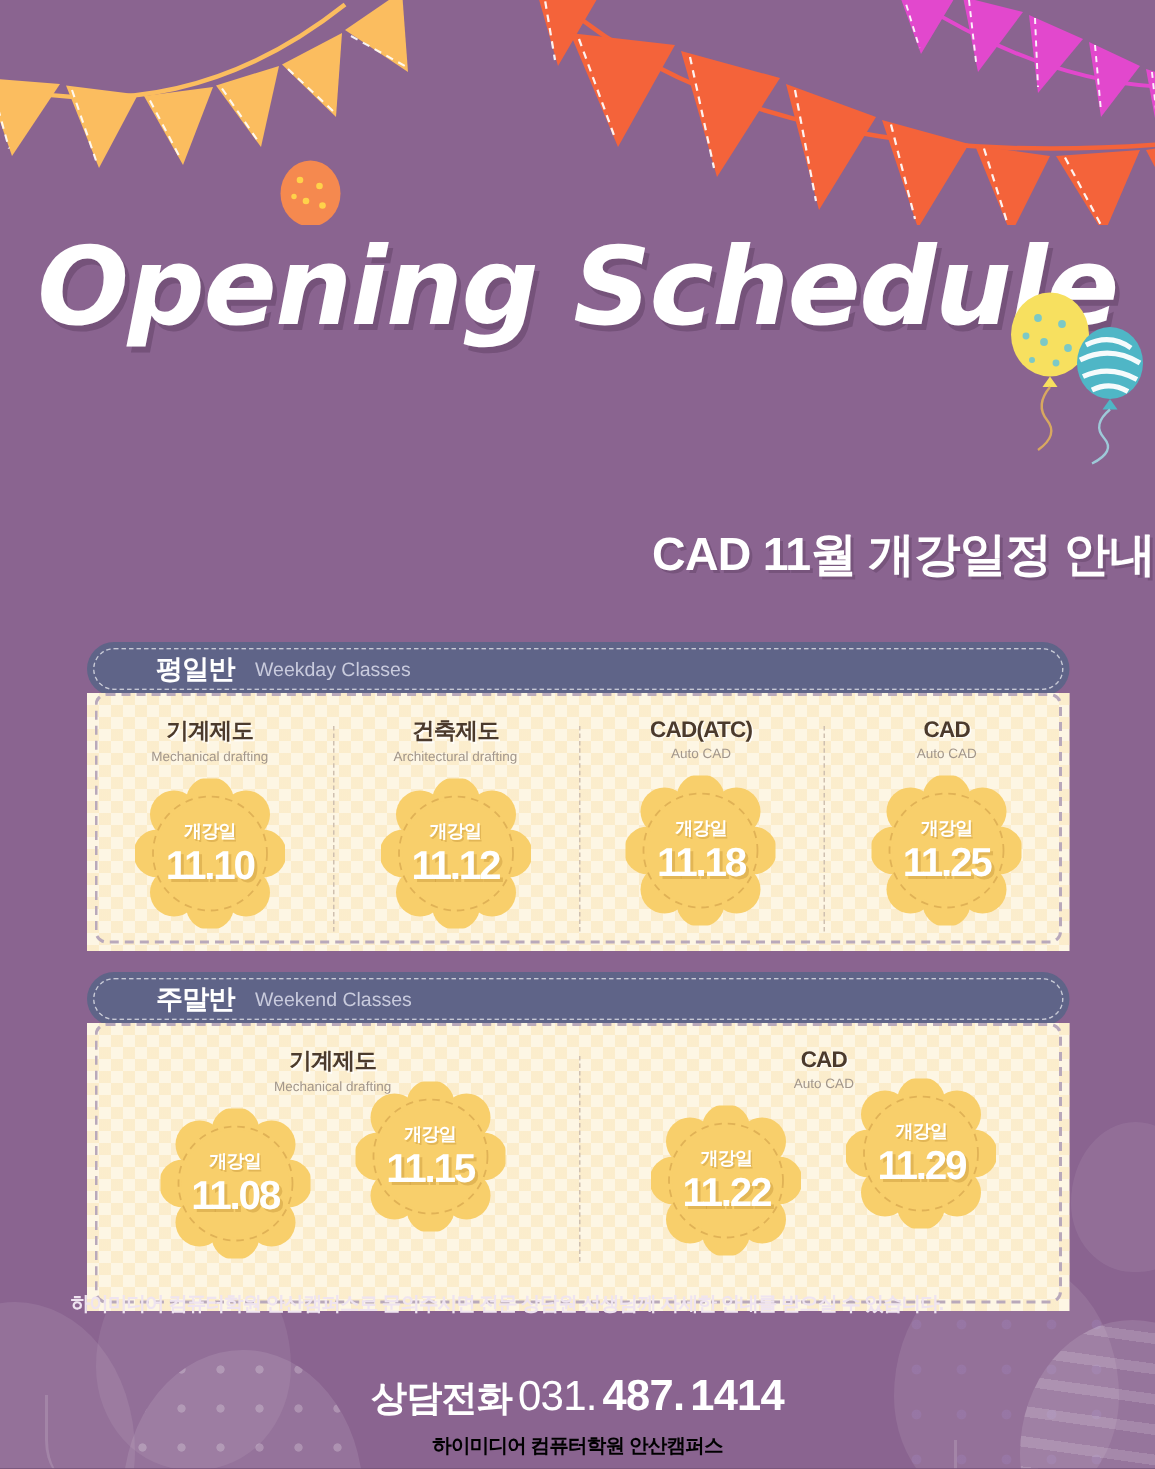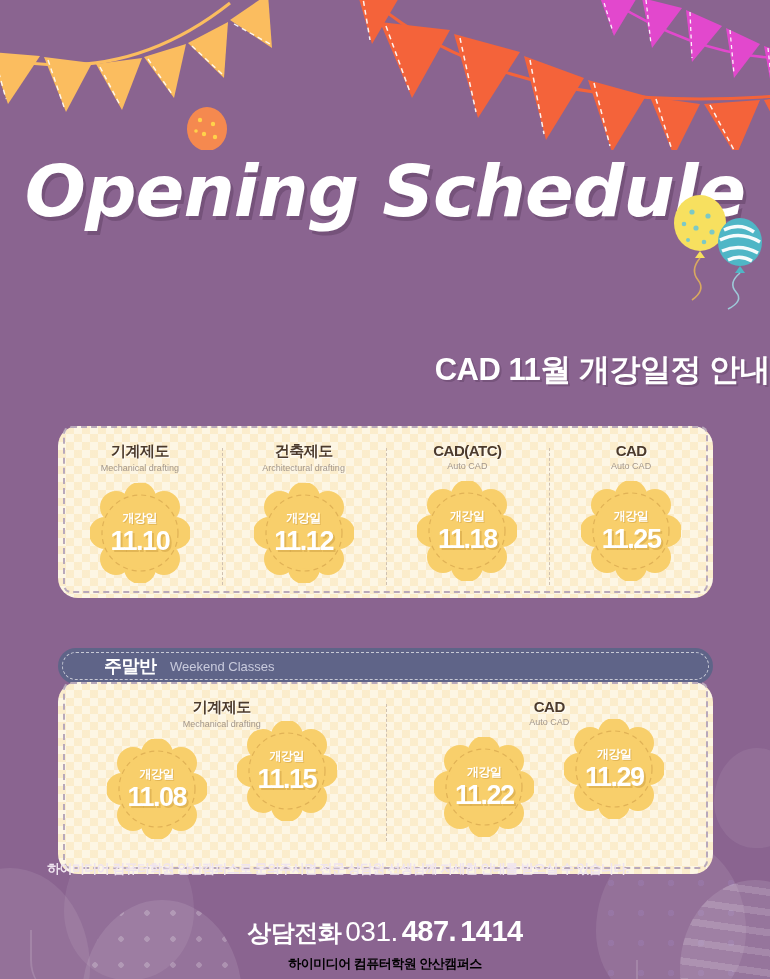--- a/index.html
+++ b/index.html
@@ -98,21 +98,21 @@
 
   .panel {
     position: relative;
     margin-top: -2px;
     background-color: #fdf6e4;
     background-image:
       linear-gradient(45deg, rgba(248,222,168,0.40) 25%, transparent 25%, transparent 75%, rgba(248,222,168,0.40) 75%),
       linear-gradient(45deg, rgba(248,222,168,0.40) 25%, transparent 25%, transparent 75%, rgba(248,222,168,0.40) 75%);
     background-size: 16px 16px;
     background-position: 0 0, 8px 8px;
-    border-radius: 20px;
+    border-radius: 0;
     box-sizing: border-box;
   }
   .panel::after {
     content: "";
     position: absolute;
     left: 5px; top: 0px; right: 5px; bottom: 5px;
     border: 2px dashed #b9a9bb;
     border-radius: 8px;
     pointer-events: none;
   }
@@ -356,20 +356,24 @@
         <path d="M 60 70 q 12 -6 24 1"></path>
       </g>
       <path d="M 72 76 l -5 7 l 10 0 z" fill="#4fb6c6"></path>
       <path d="M 72 83 q -12 10 -4 19 q 8 9 -8 17" stroke="#9ec9d8" stroke-width="1.6" fill="none"></path>
     </g>
   </svg>
 
   <div class="subtitle">CAD 11월 개강일정 안내</div>
 
   <div class="section" style="top:428px;">
+    <div class="section-head">
+      <span class="ko">평일반</span>
+      <span class="en">Weekday Classes</span>
+    </div>
     <div class="panel" style="height:172px;">
       <div class="cols">
 
         <div class="col">
           <div class="course-ko">기계제도</div>
           <div class="course-en">Mechanical drafting</div>
           <div class="badge">
             <svg class="scallop" viewBox="0 0 100 100">
               <g fill="#f8cf6b">
                 <circle cx="50" cy="15" r="16"></circle>

